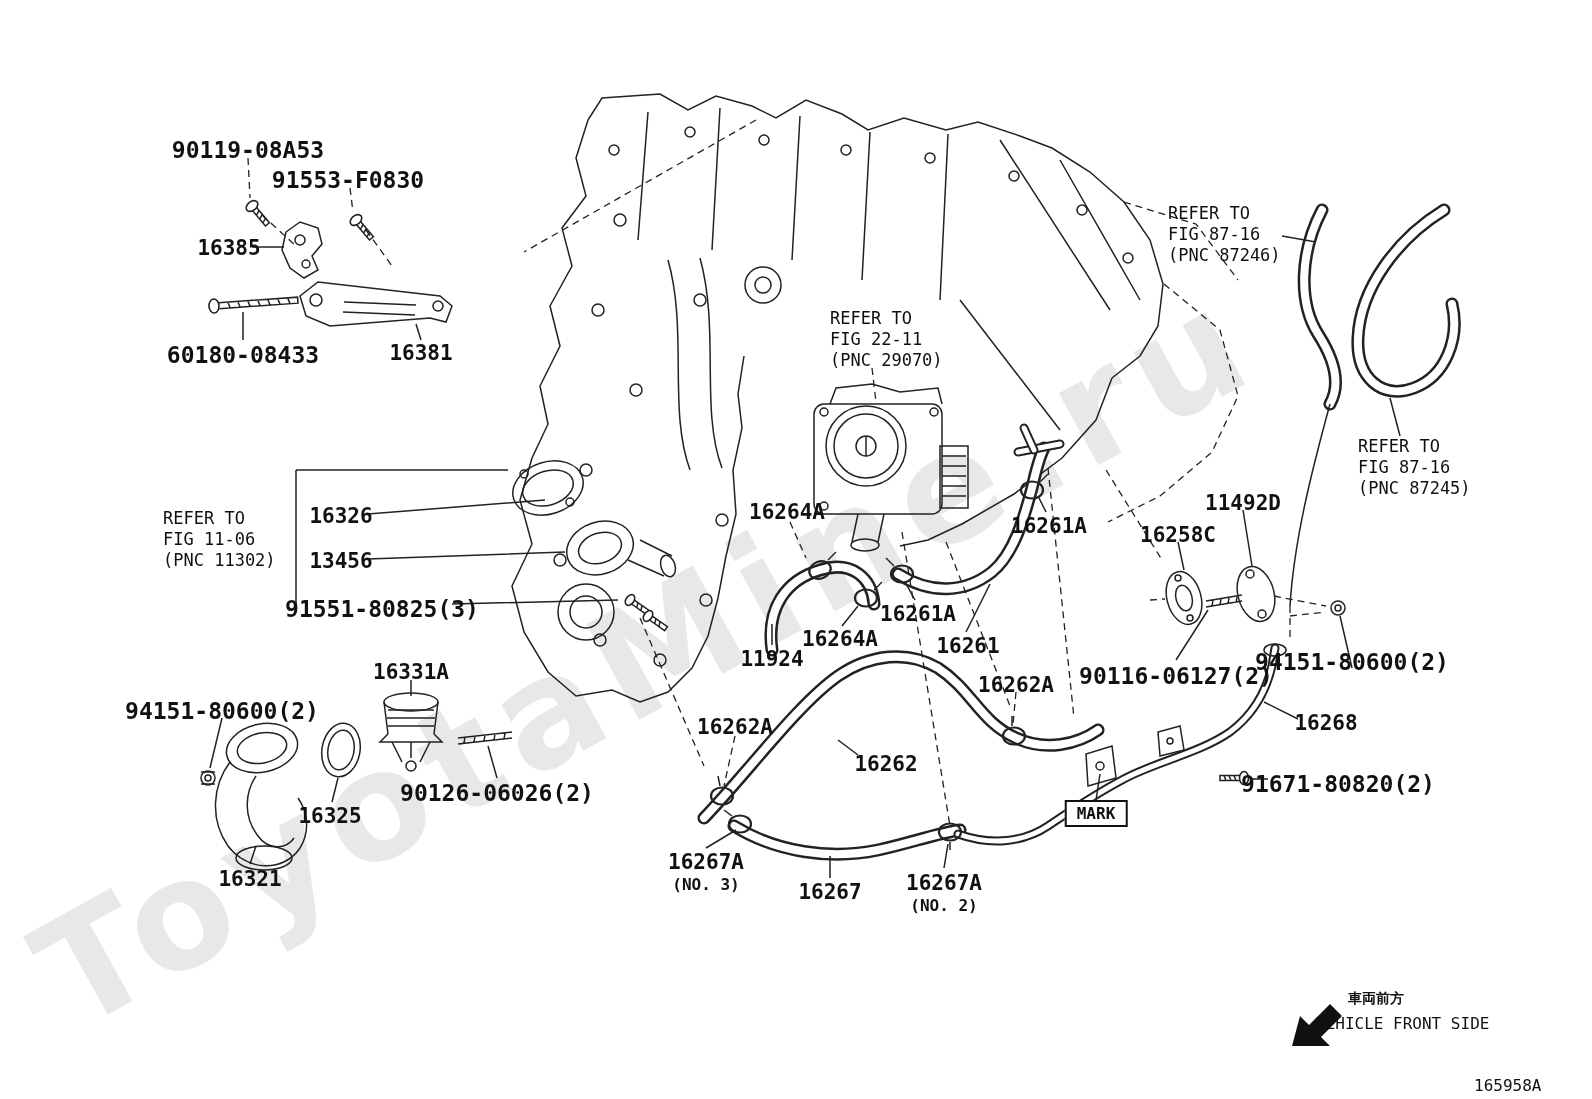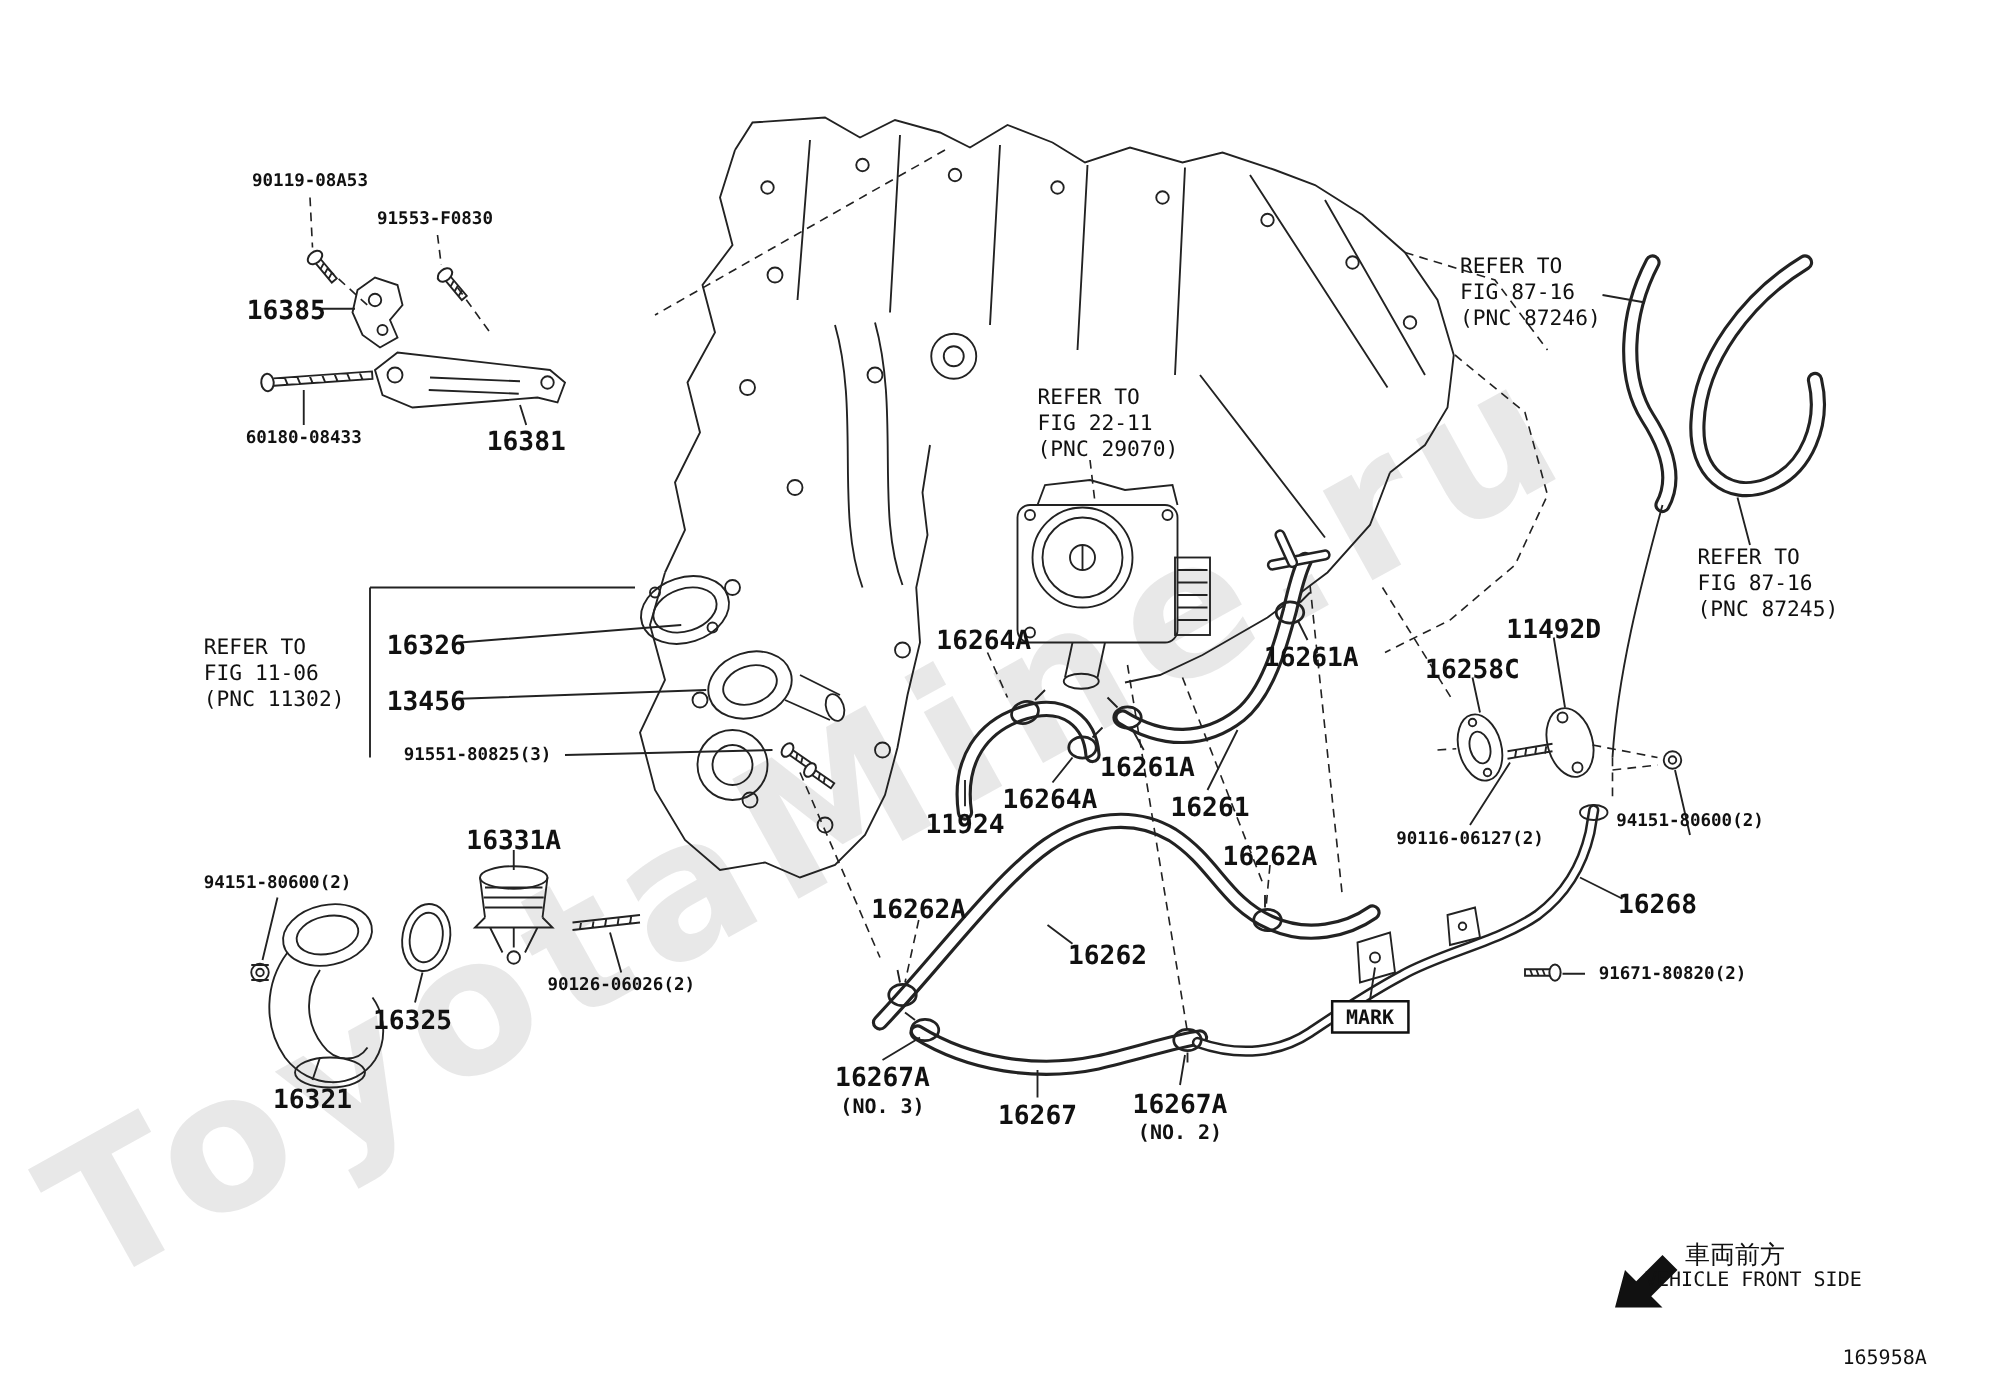--- a/index.html
+++ b/index.html
@@ -6,30 +6,30 @@
   body{
     width:1592px;height:1099px;position:relative;background:#fff;overflow:hidden;
     font-family:"DejaVu Sans Mono","Liberation Mono",monospace;color:#111;
   }
   #watermark{
     position:absolute;left:50px;top:900px;transform:rotate(-29deg);transform-origin:0 50%;
     font-size:150px;font-weight:700;letter-spacing:12px;white-space:nowrap;
     color:rgba(80,80,80,0.13);font-family:"DejaVu Sans","Liberation Sans",sans-serif;z-index:0;
   }
   #svgart{position:absolute;left:0;top:0;z-index:1}
-  .pl{position:absolute;transform:translateX(-50%);font-weight:700;font-size:14px;
+  .pl{position:absolute;transform:translateX(-50%);font-weight:700;font-size:23px;
       white-space:nowrap;line-height:1.2;z-index:2;text-align:center}
   .lg{font-size:21px}
   .sub{font-size:16px;font-weight:700}
   .refblock{position:absolute;font-weight:400;font-size:17px;line-height:21px;
       white-space:nowrap;z-index:2}
   .markbox{position:absolute;transform:translateX(-50%);border:2px solid #111;
       padding:2px 10px;font-weight:700;font-size:16px;background:#fff;z-index:2}
   .plain{position:absolute;font-size:16px;font-weight:400;white-space:nowrap;z-index:2}
-  .jp{font-family:"DejaVu Sans",sans-serif;font-size:20px;font-weight:400}
+  .jp{font-family:"DejaVu Sans",sans-serif;font-size:14px;font-weight:700}
   
   .ln{stroke:#222;stroke-width:1.5;fill:none}
   .lnD{stroke:#222;stroke-width:1.3;fill:none;stroke-dasharray:7 5}
   .hO{stroke:#222;stroke-width:13;fill:none;stroke-linecap:round;stroke-linejoin:round}
   .hI{stroke:#fff;stroke-width:8;fill:none;stroke-linecap:round;stroke-linejoin:round}
   .pO{stroke:#222;stroke-width:9;fill:none;stroke-linecap:round}
   .pI{stroke:#fff;stroke-width:5;fill:none;stroke-linecap:round}
   .sc{stroke:#222;stroke-width:1.6;fill:#fff}
   .clamp{stroke:#222;stroke-width:2.2;fill:none}
 </style>

